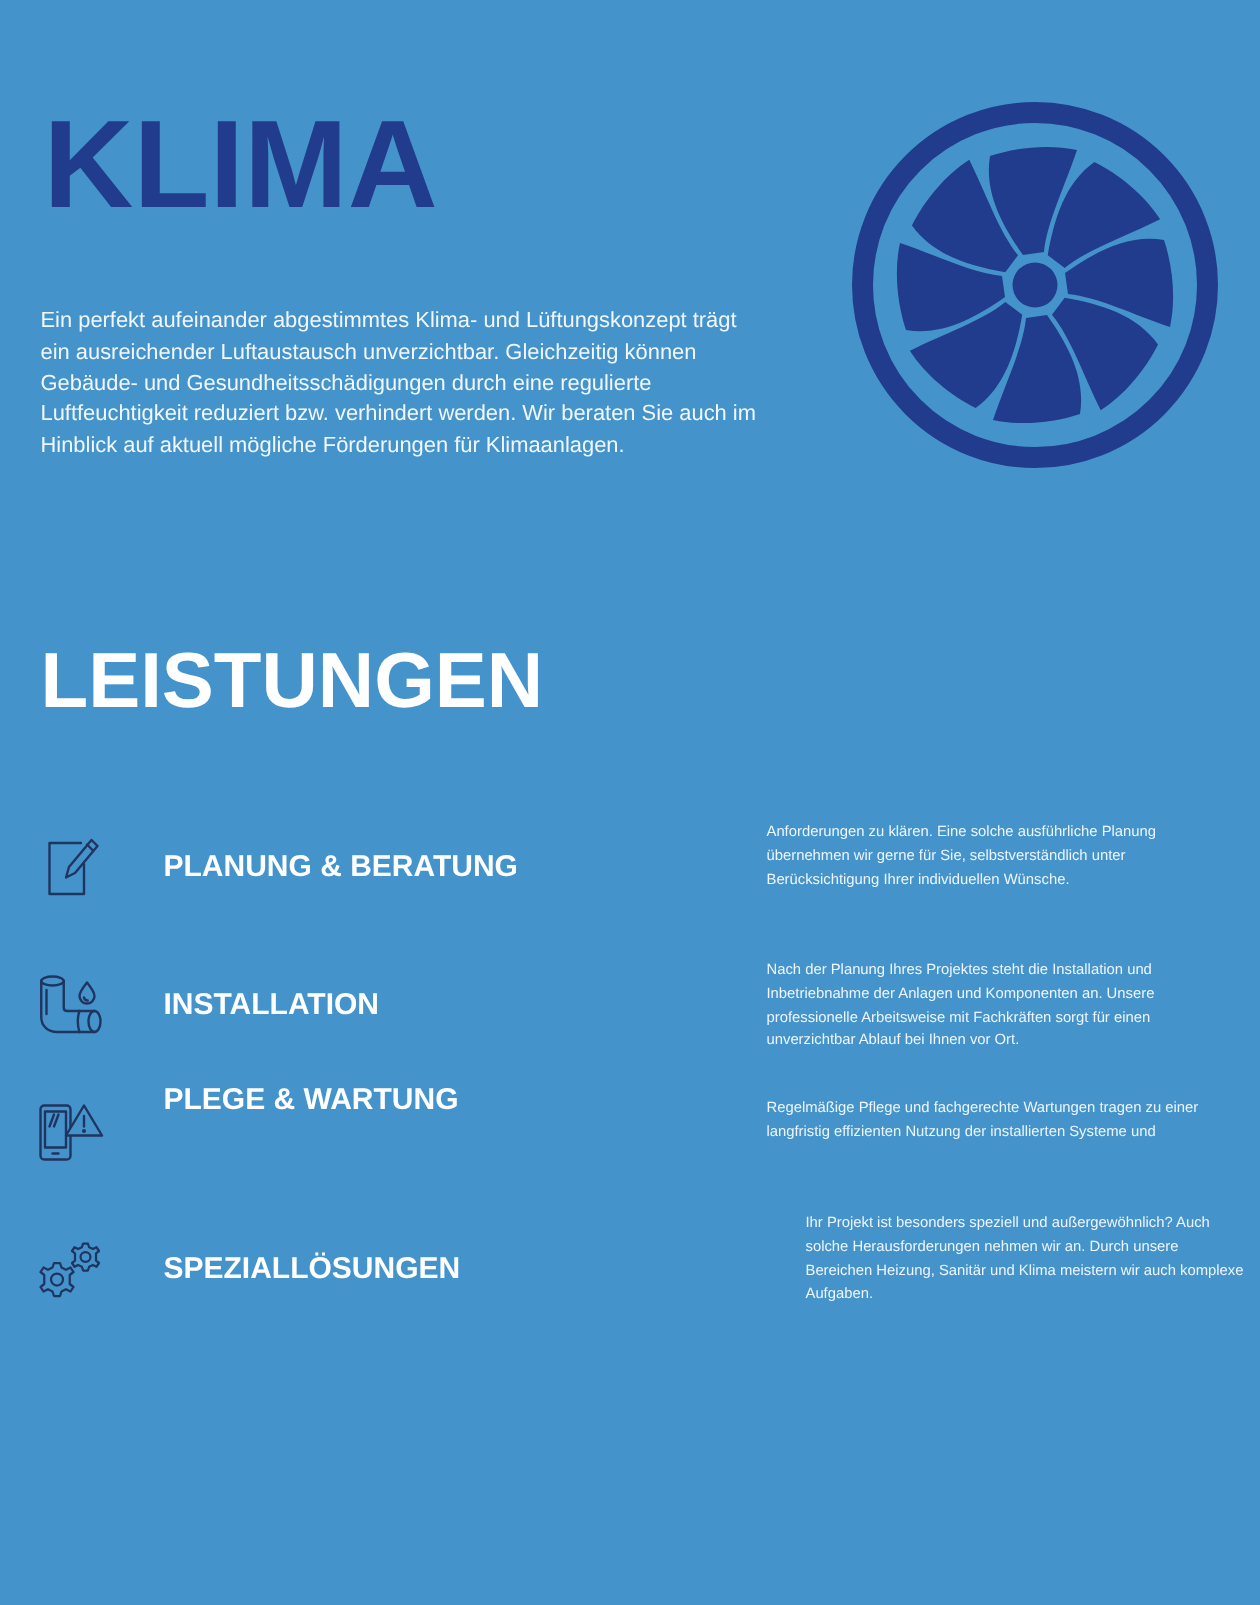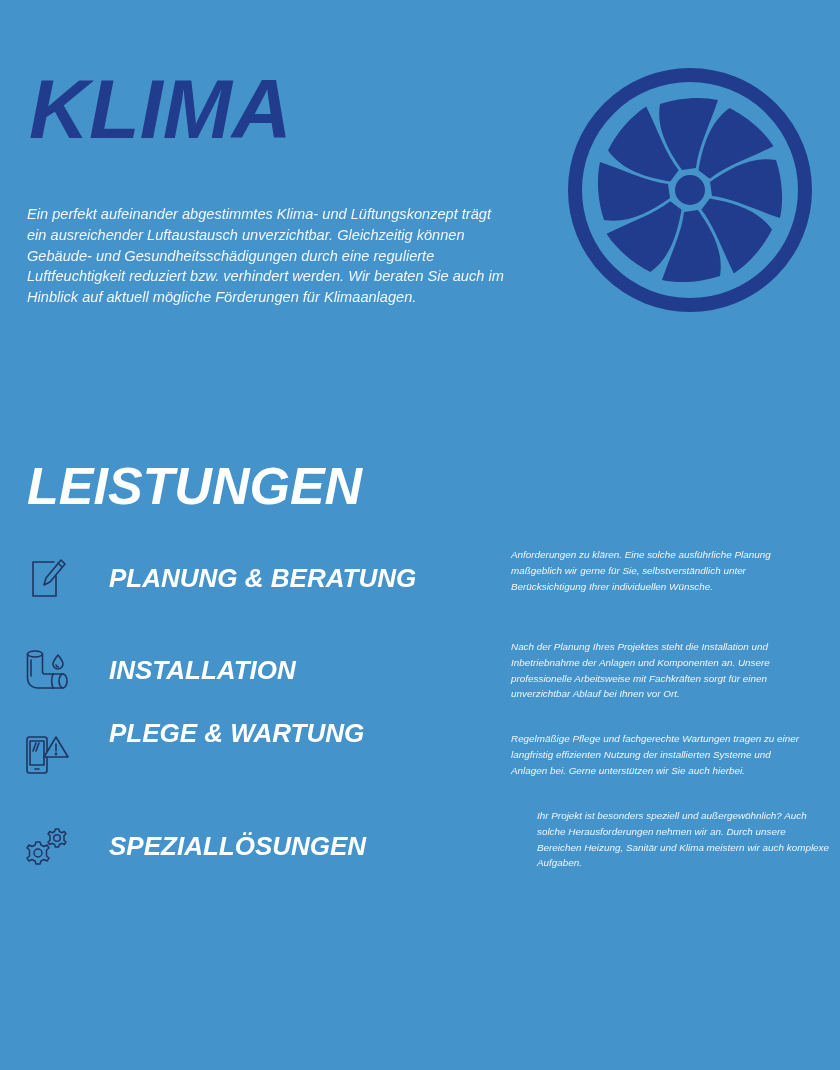--- a/index.html
+++ b/index.html
@@ -1,48 +1,48 @@
 <!DOCTYPE html>
 <html><head>
   <meta charset="utf-8">
   <style>
     * { margin: 0; padding: 0; box-sizing: border-box; }
     html, body {
       width: 840px; height: 1070px; overflow: hidden;
       background: #4494CB;
       font-family: "DejaVu Sans", "Liberation Sans", sans-serif;
     }
-    .page { position: relative; width: 840px; height: 1070px; background: #4494CB; font-style: italic; }
+    .page { position: relative; width: 840px; height: 1070px; background: #4494CB; }
 
     .hero-title {
       position: absolute; left: 29px; top: 62px;
       font-family: "Liberation Sans", sans-serif;
       font-weight: 700; font-size: 83px; line-height: 96px;
       color: #213C8C; letter-spacing: 0px;
     }
     .hero-text {
       position: absolute; left: 27px; top: 204px; width: 520px;
       font-family: "Liberation Sans", sans-serif;
       font-size: 14.6px; line-height: 20.8px; color: #F2F7FC;
     }
     .fan {
       position: absolute; left: 567px; top: 67px; width: 246px; height: 246px;
     }
 
     .section-title {
-      position: absolute; left: 27px; top: 454px;
+      position: absolute; left: 27px; top: 422px;
       font-family: "Liberation Sans", sans-serif;
       font-weight: 700; font-size: 52px; line-height: 64px; color: #FFFFFF;
     }
 
     .svc-icon { position: absolute; width: 46px; height: 46px; }
     .svc-title {
       position: absolute; left: 109px;
       font-family: "Liberation Sans", sans-serif;
-      font-weight: 700; font-size: 26px; line-height: 30px; color: #FFFFFF;
+      font-weight: 700; font-size: 20px; line-height: 30px; color: #FFFFFF;
       white-space: nowrap;
     }
     .svc-desc {
       position: absolute; left: 511px; width: 320px;
       font-family: "Liberation Sans", sans-serif;
       font-size: 9.9px; line-height: 15.8px; color: #EEF5FB;
     }
   </style>
 </head>
 <body>
@@ -80,21 +80,21 @@
 
   <div>
     <svg class="svc-icon" style="left:25px; top:556px;" viewBox="0 0 46 46" fill="none" stroke="#1F3560" stroke-width="1.6" stroke-linejoin="round" stroke-linecap="round">
       <path d="M 29 6 H 8 V 40 H 31 V 20"></path>
       <path d="M 36 4 L 40 8 L 25 26 L 19 29 L 21 22 Z"></path>
       <path d="M 33 7 L 37 11"></path>
     </svg>
     <div class="svc-title" style="top:563px;">PLANUNG &amp; BERATUNG</div>
     <div class="svc-desc" style="top:547px;">
       <div>Anforderungen zu klären. Eine solche ausführliche Planung</div>
-      <div>maßgeblich wir gerne für Sie, selbstverständlich unter</div>
+      <div>übernehmen wir gerne für Sie, selbstverständlich unter</div>
       <div>Berücksichtigung Ihrer individuellen Wünsche.</div>
     </div>
   </div>
 
   <div>
     <svg class="svc-icon" style="left:24px; top:648px;" viewBox="0 0 46 46" fill="none" stroke="#1F3560" stroke-width="1.6" stroke-linejoin="round" stroke-linecap="round">
       <ellipse cx="11" cy="6" rx="7.5" ry="3"></ellipse>
       <path d="M 3.5 6 V 30 C 3.5 36, 8 40, 14 40 H 29"></path>
       <path d="M 18.5 6 V 24 C 18.5 25.5, 19.5 26, 21 26 H 29"></path>
       <path d="M 7 12 V 28"></path>
@@ -120,21 +120,20 @@
       <path d="M 10 36 H 14"></path>
       <path d="M 8 18 L 11 10 M 11 18 L 14 10"></path>
       <path d="M 31 4 L 43 24 H 19 Z" fill="#4494CB"></path>
       <path d="M 31 11 V 18"></path>
       <circle cx="31" cy="21" r="0.6" fill="#1F3560"></circle>
     </svg>
     <div class="svc-title" style="top:718px;">PLEGE &amp; WARTUNG</div>
     <div class="svc-desc" style="top:731px;">
       <div>Regelmäßige Pflege und fachgerechte Wartungen tragen zu einer</div>
       <div>langfristig effizienten Nutzung der installierten Systeme und</div>
-      <div>Anlagen bei. Gerne unterstützen wir Sie auch hierbei.</div>
     </div>
   </div>
 
   <div>
     <svg class="svc-icon" style="left:25px; top:825px;" viewBox="0 0 46 46" fill="none" stroke="#1F3560" stroke-width="1.5" stroke-linejoin="round">
       <g transform="translate(13,28)">
         <path d="M -2 -11 H 2 L 3 -8 L 6 -6.5 L 9 -8 L 11 -5 L 8.5 -3 V 3 L 11 5 L 9 8 L 6 6.5 L 3 8 L 2 11 H -2 L -3 8 L -6 6.5 L -9 8 L -11 5 L -8.5 3 V -3 L -11 -5 L -9 -8 L -6 -6.5 L -3 -8 Z"></path>
         <circle cx="0" cy="0" r="4"></circle>
       </g>
       <g transform="translate(32,13)">

